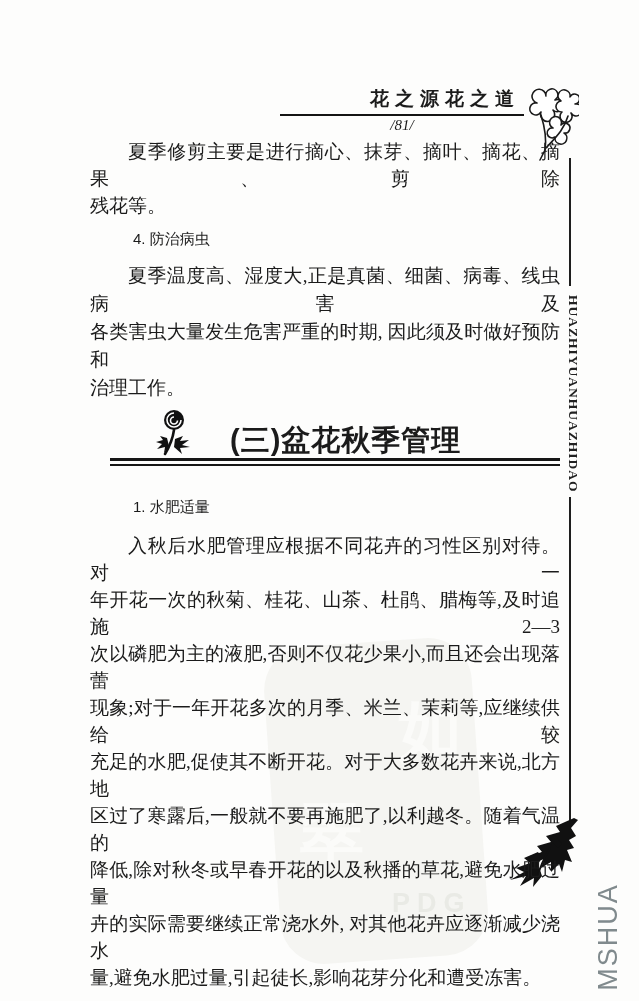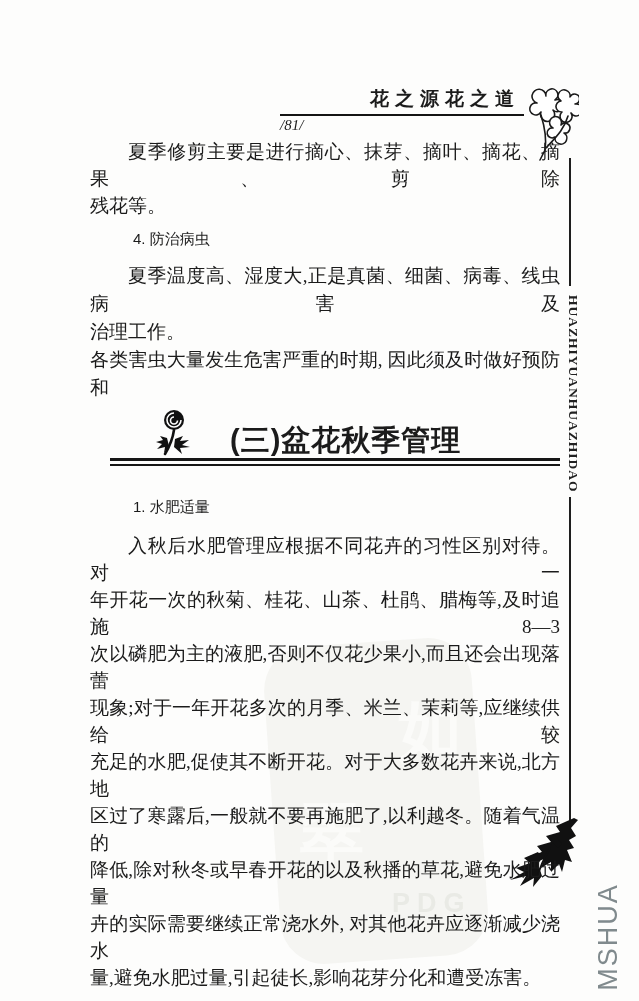--- a/index.html
+++ b/index.html
@@ -31,21 +31,21 @@
 
   
   .hdr{left:280px;top:86px;width:244px;}
   .hdr-title{
     display:block;text-align:right;padding:0 4px 2px 0;
     font-size:19px;font-weight:bold;letter-spacing:6px;
     border-bottom:2px solid #141414;
     font-family:Liberation Mono, monospace;
   }
   .hdr-pagenum{
-    display:block;margin-top:1px;
+    display:block;text-align:center;margin-top:1px;
     font-size:15px;font-style:italic;
     font-family:"Liberation Serif", serif;
   }
 
   
   .rule-v{left:569px;width:2px;background:#1e1e1e;}
   .rule-v.seg1{top:158px;height:128px;}
   .rule-v.seg2{top:497px;height:332px;}
   .pinyin{
     left:561px;top:294px;height:200px;width:20px;
@@ -146,43 +146,43 @@
 
     <div class="para p-intro">
       <div class="line j ind">夏季修剪主要是进行摘心、抹芽、摘叶、摘花、摘果、剪除</div>
       <div class="line">残花等。</div>
     </div>
 
     <div class="heading h4">4. 防治病虫</div>
 
     <div class="para lh28 p4">
       <div class="line j ind">夏季温度高、湿度大,正是真菌、细菌、病毒、线虫病害及</div>
+      <div class="line j">各类害虫大量发生危害严重的时期, 因此须及时做好预防和</div>
       <div class="line">治理工作。</div>
-      <div class="line j">各类害虫大量发生危害严重的时期, 因此须及时做好预防和</div>
     </div>
 
     <div class="banner">
       <div class="banner-row">
         <svg class="banner-icon" viewBox="0 0 44 52">
           <circle cx="22" cy="11" r="10" fill="#111"></circle>
           <path d="M22,4 a7,7 0 1,0 7,7 M22,8 a3.5,3.5 0 1,0 3.5,3.5" fill="none" stroke="#fff" stroke-width="1.6"></path>
           <path d="M22,21 C21,28 19,35 13,45" fill="none" stroke="#111" stroke-width="2.6" stroke-linecap="round"></path>
           <polygon fill="#111" points="15,29 8,27 11,31 4,33 10,35 5,40 13,38 12,44 17,37"></polygon>
           <polygon fill="#111" points="23,30 31,27 28,32 37,31 30,36 38,38 28,39 30,45 22,38"></polygon>
         </svg>
         <div class="banner-title">(三)盆花秋季管理</div>
       </div>
       <div class="banner-rule"></div>
     </div>
 
     <div class="heading h1">1. 水肥适量</div>
 
     <div class="para p1">
       <div class="line j ind">入秋后水肥管理应根据不同花卉的习性区别对待。对一</div>
-      <div class="line j">年开花一次的秋菊、桂花、山茶、杜鹃、腊梅等,及时追施 8—3</div>
+      <div class="line j">年开花一次的秋菊、桂花、山茶、杜鹃、腊梅等,及时追施 2—3</div>
       <div class="line j">次以磷肥为主的液肥,否则不仅花少果小,而且还会出现落蕾</div>
       <div class="line j">现象;对于一年开花多次的月季、米兰、茉莉等,应继续供给较</div>
       <div class="line j">充足的水肥,促使其不断开花。对于大多数花卉来说,北方地</div>
       <div class="line j">区过了寒露后,一般就不要再施肥了,以利越冬。随着气温的</div>
       <div class="line j">降低,除对秋冬或早春开花的以及秋播的草花,避免水肥过量</div>
       <div class="line j">卉的实际需要继续正常浇水外, 对其他花卉应逐渐减少浇水</div>
       <div class="line">量,避免水肥过量,引起徒长,影响花芽分化和遭受冻害。</div>
     </div>
 
   </div>

